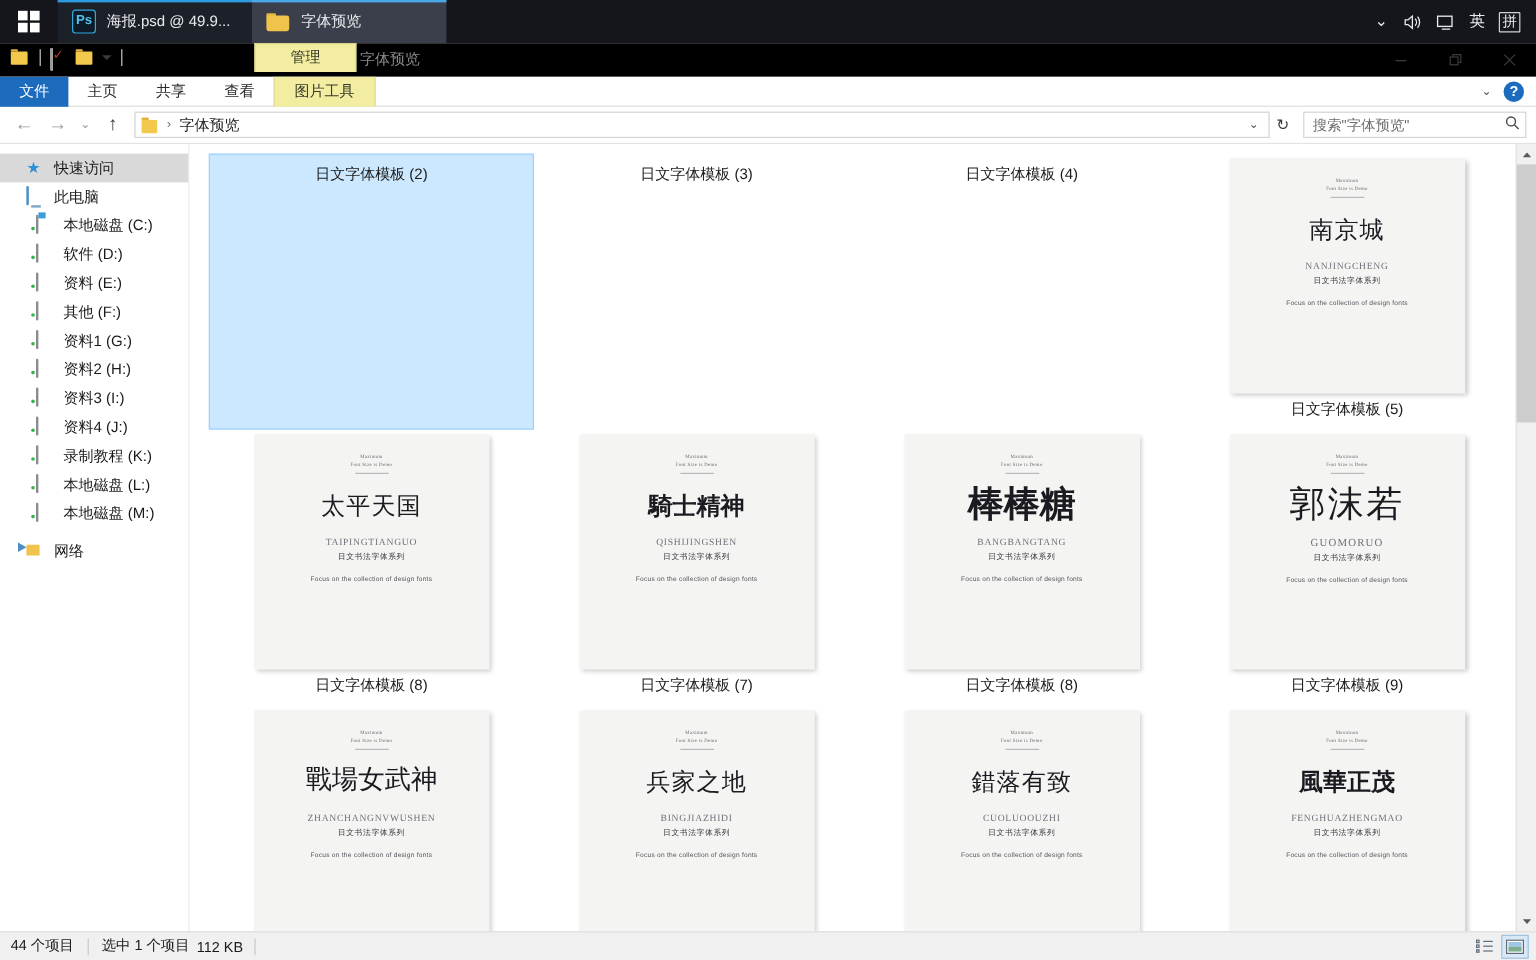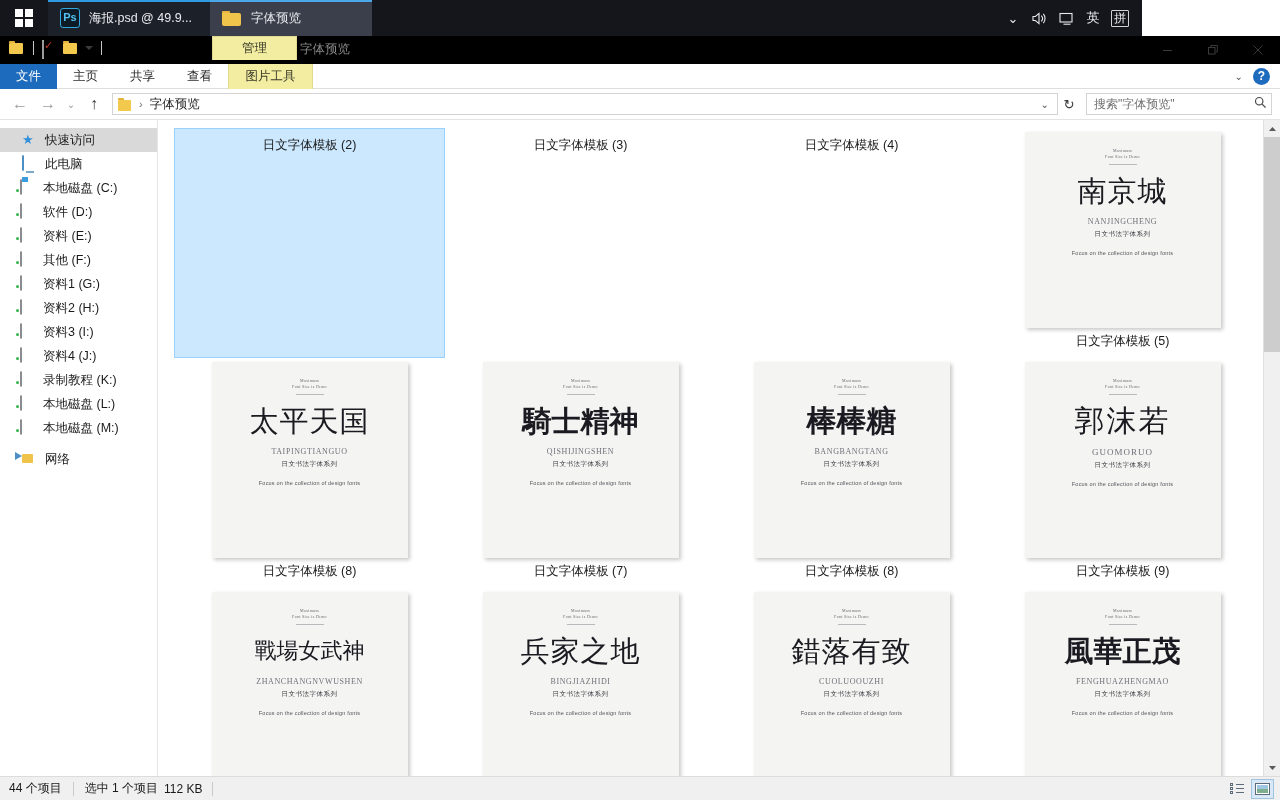--- a/index.html
+++ b/index.html
@@ -6,21 +6,21 @@
   html, body {
     width: 1280px; height: 800px;
     overflow: hidden;
     font-family: "Liberation Sans", "DejaVu Sans", sans-serif;
     background: #ffffff;
   }
   body { position: relative; }
 
   
   .taskbar {
-    position: absolute; left: 0; top: 0; width: 1142px; height: 36px;
+    position: absolute; left: 0; top: 0; width: 1280px; height: 36px;
     background: #14161c; display: flex; align-items: stretch;
   }
   .start-btn {
     width: 48px; display: flex; align-items: center; justify-content: center;
     cursor: default;
   }
   .win-logo { width: 18px; height: 18px; display: grid;
     grid-template-columns: 8px 8px; grid-template-rows: 8px 8px; gap: 2px; }
   .win-logo i { background: #ffffff; display: block; }
 
@@ -209,21 +209,21 @@
 
   .navpane {
     width: 158px; flex: 0 0 158px; background: #ffffff;
     border-right: 1px solid #e6e6e6; padding-top: 8px; overflow: hidden;
   }
   .nav-row {
     height: 24px; display: flex; align-items: center; gap: 7px;
     font-size: 12.5px; color: #1a1a1a; padding-left: 22px; white-space: nowrap;
   }
   .nav-row.sel { background: #d9d9d9; }
-  .nav-row.indent1 { padding-left: 20px; }
+  .nav-row.indent1 { padding-left: 30px; }
   .nav-ico { width: 16px; height: 16px; flex: 0 0 16px; position: relative; }
 
   .star-ico { color: #2f8fd8; font-size: 13px; line-height: 16px; }
   .pc-ico {
     width: 16px; height: 12px; background: #cfe6f7; border: 1px solid #4b8fc4;
     border-radius: 1px; margin-top: 2px; position: relative;
   }
   .pc-ico::after {
     content: ""; position: absolute; left: 3px; bottom: -3px; width: 8px;
     height: 2px; background: #7aa8c9;
@@ -285,21 +285,21 @@
   .t-head {
     font-size: 4px; color: #6a6a70; letter-spacing: .3px; line-height: 6px;
     text-align: center; font-family: "Liberation Serif", serif;
   }
   .t-rule { width: 28px; height: 1px; background: #b9b9bd; margin: 4px 0 9px; }
   .t-main {
     font-size: 30px; color: #1a1a20; line-height: 34px; text-align: center;
     letter-spacing: 2px; white-space: nowrap;
     font-family: "DejaVu Serif", "Liberation Serif", serif;
   }
-  .t-main.f5 { font-size: 29px; letter-spacing: 1px; }
+  .t-main.f5 { font-size: 20px; letter-spacing: 1px; }
   .t-main.bold { font-weight: bold; letter-spacing: 0px; }
   .t-main.sans { font-family: "DejaVu Sans", sans-serif; font-weight: bold; letter-spacing: 0; }
   .t-pinyin {
     margin-top: 9px; font-size: 9px; color: #70707a; letter-spacing: 1px;
     font-family: "Liberation Serif", serif; text-align: center;
   }
   .t-pinyin.long { font-size: 8px; letter-spacing: .6px; }
   .t-sub {
     margin-top: 4px; font-size: 6.5px; color: #3b3b42; letter-spacing: .5px;
   }

